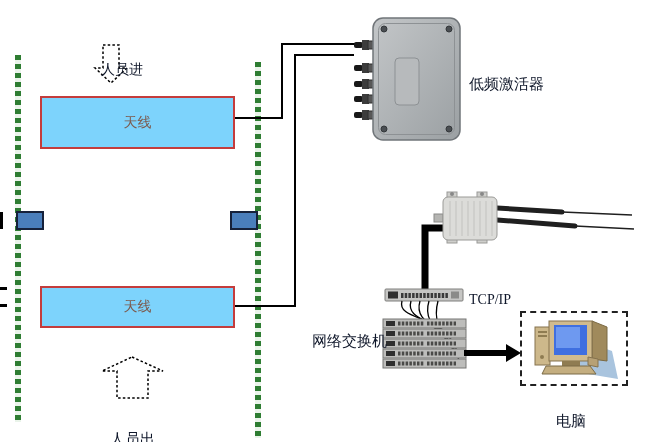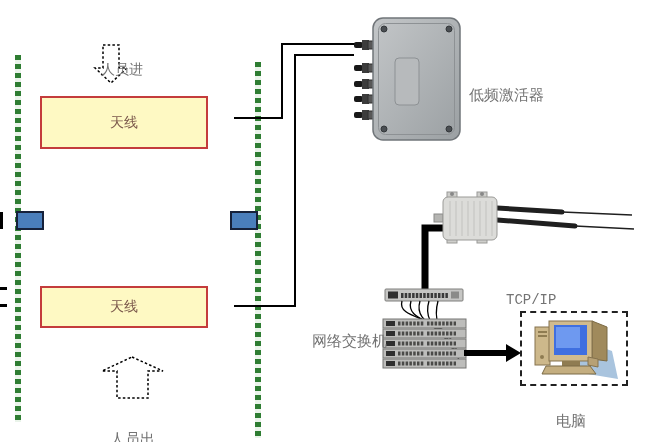--- a/index.html
+++ b/index.html
@@ -6,38 +6,38 @@
   #stage{position:relative;width:646px;height:442px;background:#fff;overflow:hidden;
          font-family:"Liberation Serif",serif;}
   .lane{position:absolute;width:6px;
         background:repeating-linear-gradient(to bottom,var(--lane-green,#2e7d32) 0 5px,var(--lane-gap,#eaf4ea) 5px 9px);}
   #lane-left{left:15px;top:55px;height:367px;}
   #lane-right{left:255px;top:62px;height:376px;}
   .sensor{position:absolute;width:24px;height:15px;background:var(--sensor-blue,#4a7ebb);
           border:2px solid var(--sensor-border,#16213a);}
   #sensor-left{left:16px;top:211px;}
   #sensor-right{left:230px;top:211px;}
-  .antenna{position:absolute;left:40px;width:168px;box-sizing:border-box;
-           border:2px solid var(--antenna-border,#c43c3c);background:#fef9c3;
+  .antenna{position:absolute;left:40px;width:195px;box-sizing:border-box;
+           border:2px solid var(--antenna-border,#c43c3c);background:#7dd3fc;
            display:flex;align-items:center;justify-content:center;
            color:var(--antenna-text,#7c5a4d);font-size:14px;}
   #antenna-top{top:96px;height:53px;}
   #antenna-bottom{top:286px;height:42px;}
   .overlay{position:absolute;left:0;top:0;}
   .wire{stroke:var(--line-black,#000);stroke-width:2;fill:none;}
   .thick{stroke:var(--line-black,#000);stroke-width:7;fill:none;}
   .cab{stroke:var(--line-black,#000);stroke-width:1.3;fill:none;}
   .dotted{stroke:var(--line-black,#000);stroke-width:1.5;fill:#fff;stroke-dasharray:2.5 2.2;}
-  .lbl{position:absolute;font-size:15px;color:#737373;white-space:nowrap;font-family:Liberation Mono, monospace;}
+  .lbl{position:absolute;font-size:15px;color:#0f172a;white-space:nowrap;}
   .device{position:absolute;}
   #lbl-enter{left:101px;top:61px;font-size:14px;}
   #lbl-exit{left:110px;top:415px;margin-top:15px;}
-  #lbl-activator{left:469px;top:86px;}
+  #lbl-activator{left:469px;top:75px;}
   #lbl-reader{left:336px;top:210px;}
-  #lbl-tcpip{left:469px;top:292px;font-size:14px;margin-left:37px;}
+  #lbl-tcpip{left:469px;top:292px;font-size:14px;}
   #lbl-switch{left:312px;top:332px;}
   #lbl-computer{left:556px;top:412px;}
   #pc-box{position:absolute;left:520px;top:311px;width:108px;height:75px;
           box-sizing:border-box;border:2px dashed #222;}
 </style>
 </head>
 <body>
 
 <div id="stage">
 

